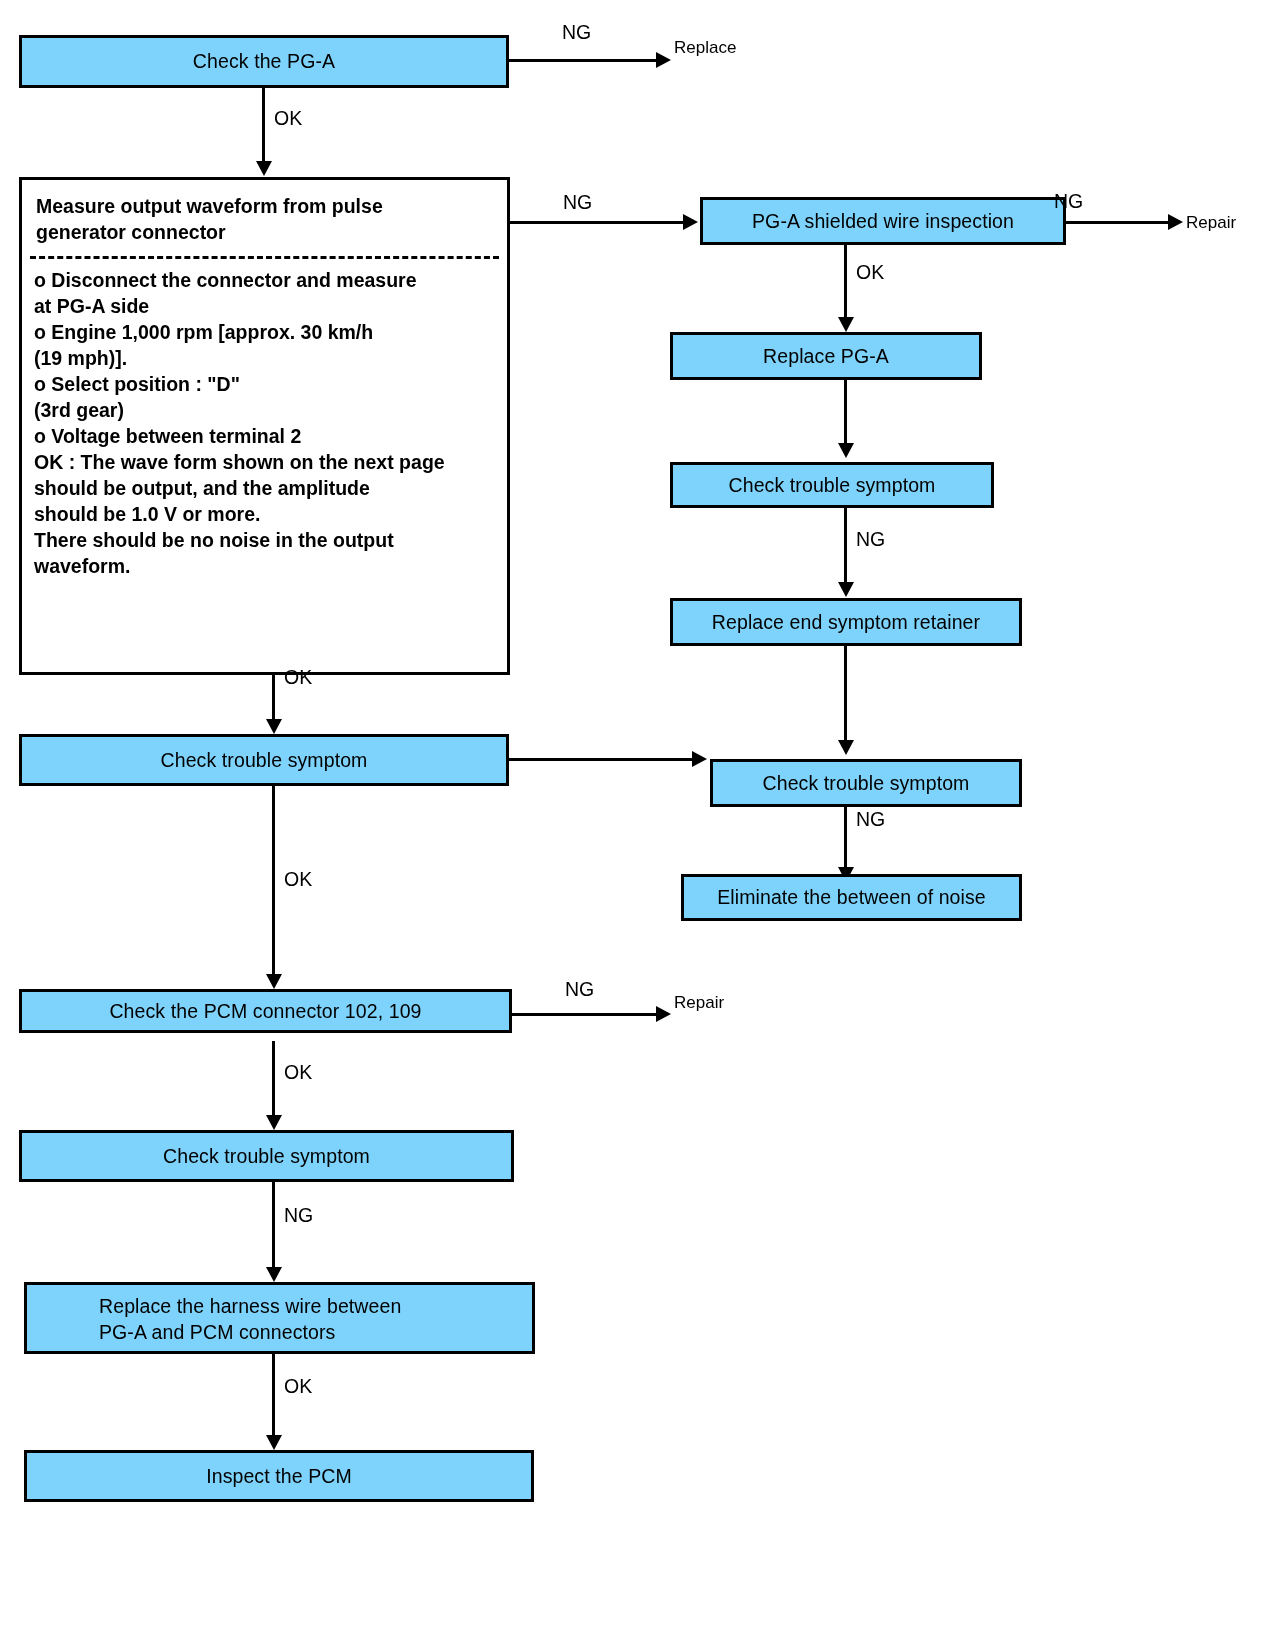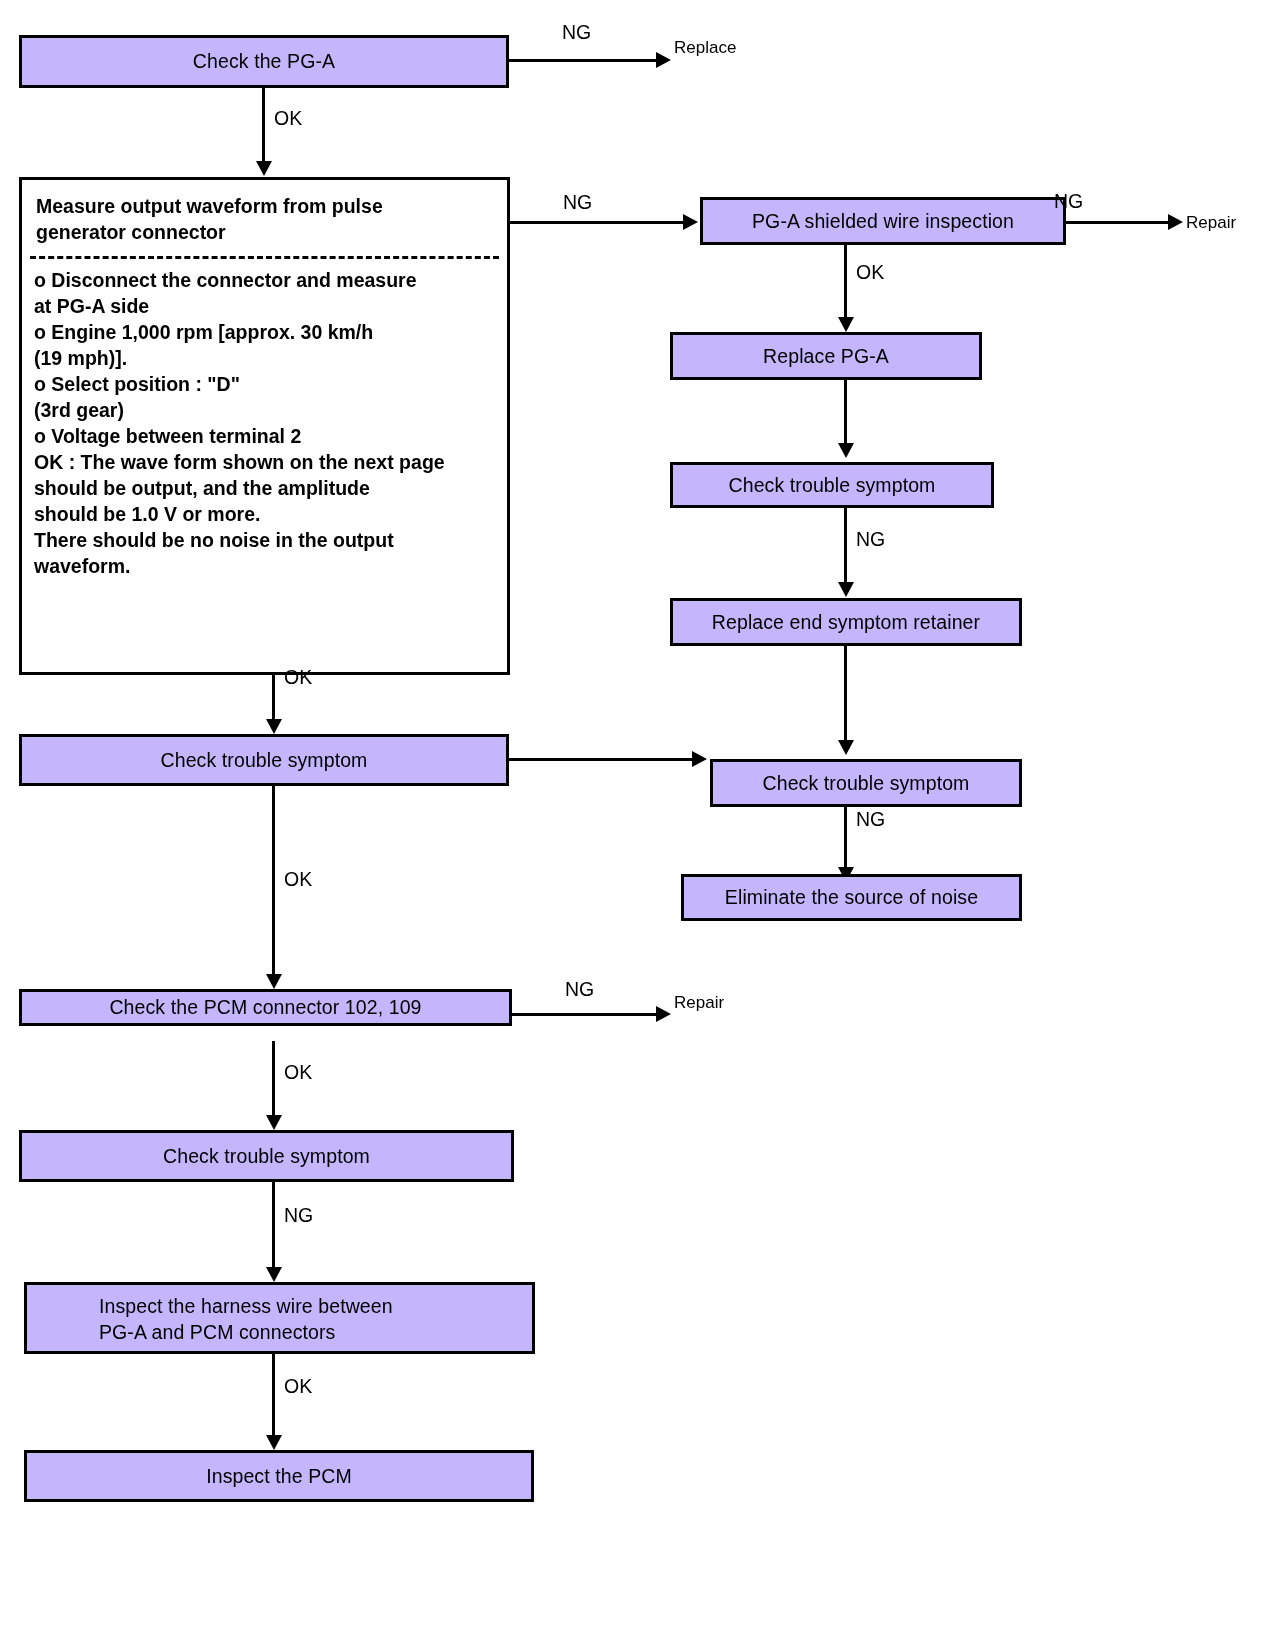--- a/index.html
+++ b/index.html
@@ -13,21 +13,21 @@
     height: 1638px;
     background: #ffffff;
     font-family: "Liberation Sans", sans-serif;
     color: #000000;
     overflow: hidden;
   }
   .node {
     position: absolute;
     box-sizing: border-box;
     border: 3px solid #000;
-    background: #c4b5fd;
+    background: #7dd3fc;
     display: flex;
     align-items: center;
     justify-content: center;
     text-align: center;
     font-size: 19.5px;
     line-height: 1.35;
     letter-spacing: 0.1px;
   }
   .node.left-align {
     justify-content: flex-start;
@@ -152,21 +152,21 @@
     <span class="node-text">Check trouble symptom</span>
   </div>
 
   <div class="hline" style="left:509px; top:758px; width:188px;"></div>
   <div class="arrow-right" style="left:692px; top:751px;"></div>
 
   <div class="vline" style="left:272px; top:786px; height:190px;"></div>
   <div class="arrow-down" style="left:266px; top:974px;"></div>
   <div class="elabel" style="left:284px; top:868px;">OK</div>
 
-  <div class="node" style="left:19px; top:989px; width:493px; height:37px;">
+  <div class="node" style="left:19px; top:989px; width:493px; height:44px;">
     <span class="node-text">Check the PCM connector 102, 109</span>
   </div>
 
   <div class="hline" style="left:512px; top:1013px; width:152px;"></div>
   <div class="arrow-right" style="left:656px; top:1006px;"></div>
   <div class="elabel" style="left:565px; top:978px;">NG</div>
   <div class="term" style="left:674px; top:993px;">Repair</div>
 
   <div class="vline" style="left:272px; top:1041px; height:76px;"></div>
   <div class="arrow-down" style="left:266px; top:1115px;"></div>
@@ -174,21 +174,21 @@
 
   <div class="node" style="left:19px; top:1130px; width:495px; height:52px;">
     <span class="node-text">Check trouble symptom</span>
   </div>
 
   <div class="vline" style="left:272px; top:1182px; height:87px;"></div>
   <div class="arrow-down" style="left:266px; top:1267px;"></div>
   <div class="elabel" style="left:284px; top:1204px;">NG</div>
 
   <div class="node left-align" style="left:24px; top:1282px; width:511px; height:72px; padding-left:72px; justify-content:flex-start; align-items:center;">
-    <span class="node-text">Inspect the harness wire between
+    <span class="node-text">Replace the harness wire between
 PG-A and PCM connectors</span>
   </div>
 
   <div class="vline" style="left:272px; top:1354px; height:83px;"></div>
   <div class="arrow-down" style="left:266px; top:1435px;"></div>
   <div class="elabel" style="left:284px; top:1375px;">OK</div>
 
   <div class="node" style="left:24px; top:1450px; width:510px; height:52px;">
     <span class="node-text">Inspect the PCM</span>
   </div>
@@ -230,16 +230,16 @@
 
   <div class="node" style="left:710px; top:759px; width:312px; height:48px;">
     <span class="node-text">Check trouble symptom</span>
   </div>
 
   <div class="vline" style="left:844px; top:807px; height:62px;"></div>
   <div class="arrow-down" style="left:838px; top:867px;"></div>
   <div class="elabel" style="left:856px; top:808px;">NG</div>
 
   <div class="node" style="left:681px; top:874px; width:341px; height:47px;">
-    <span class="node-text">Eliminate the source of noise</span>
+    <span class="node-text">Eliminate the between of noise</span>
   </div>
 
 </div>
 
 </body></html>

